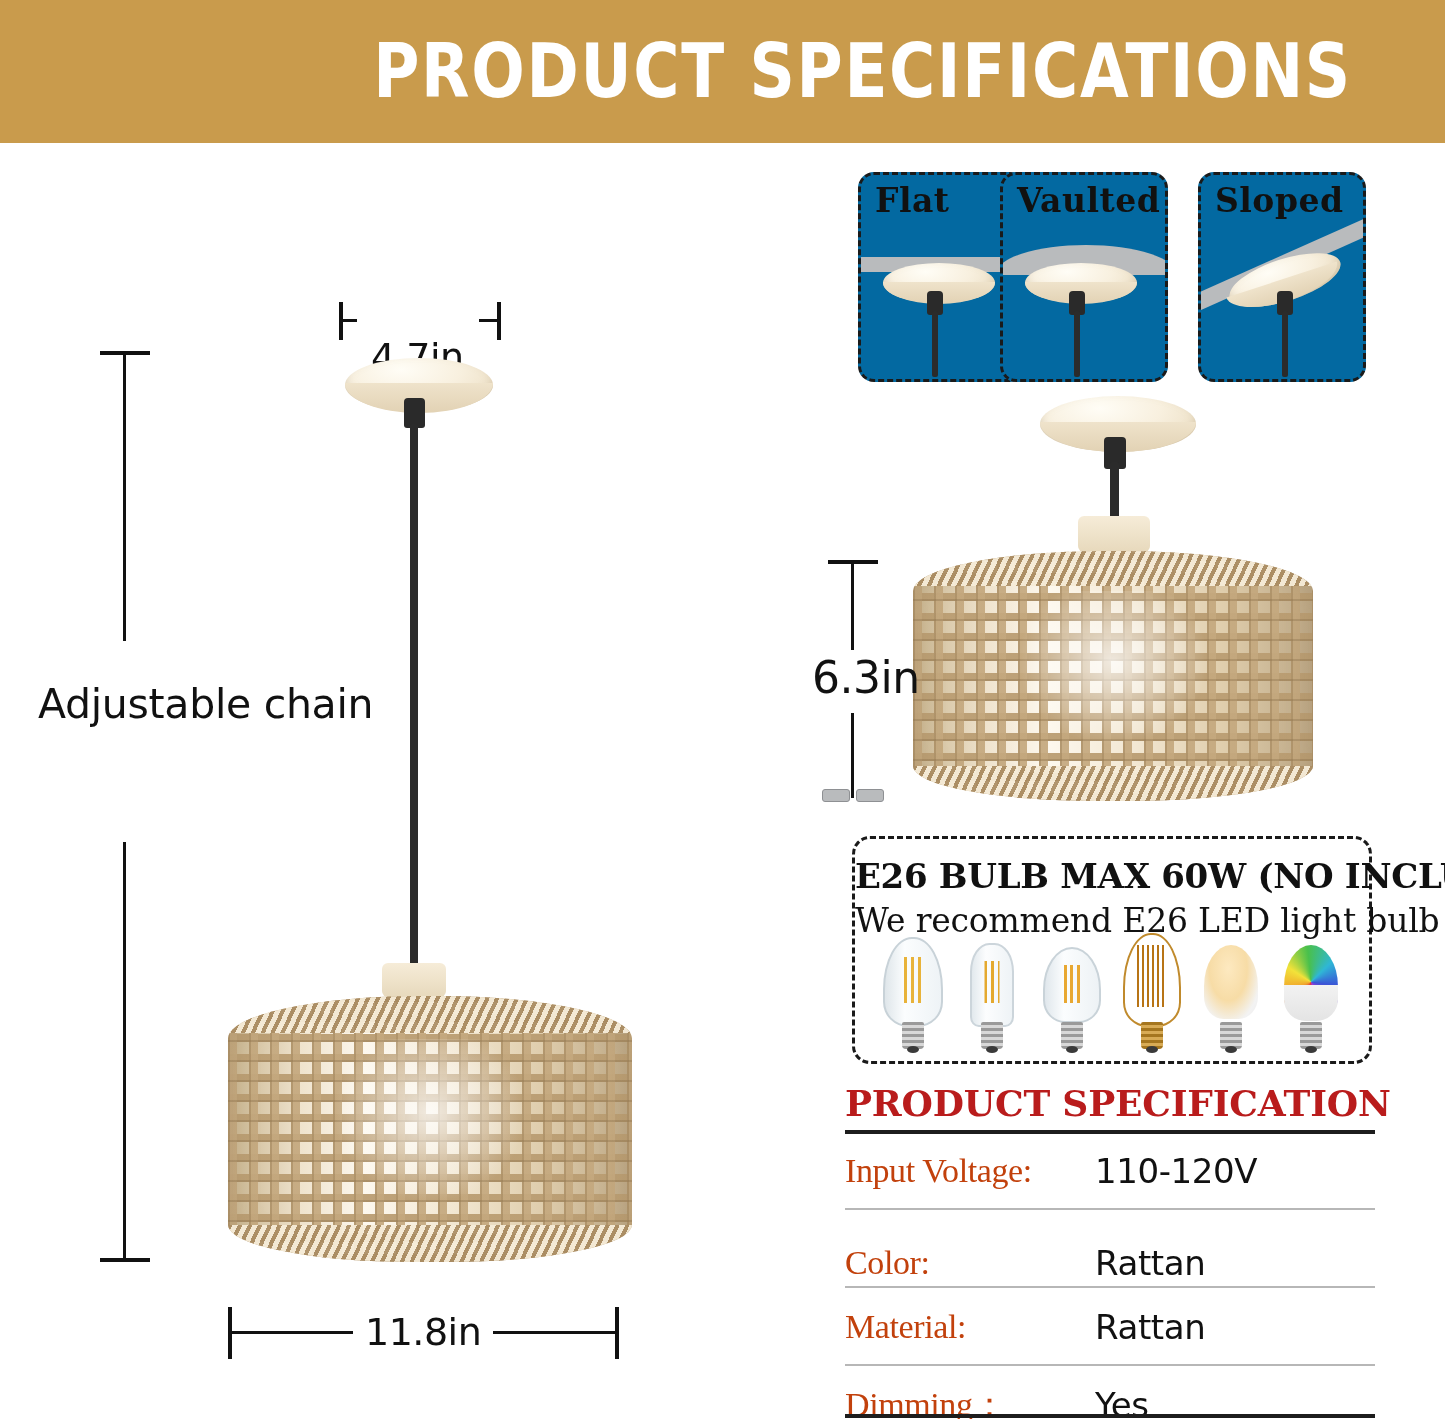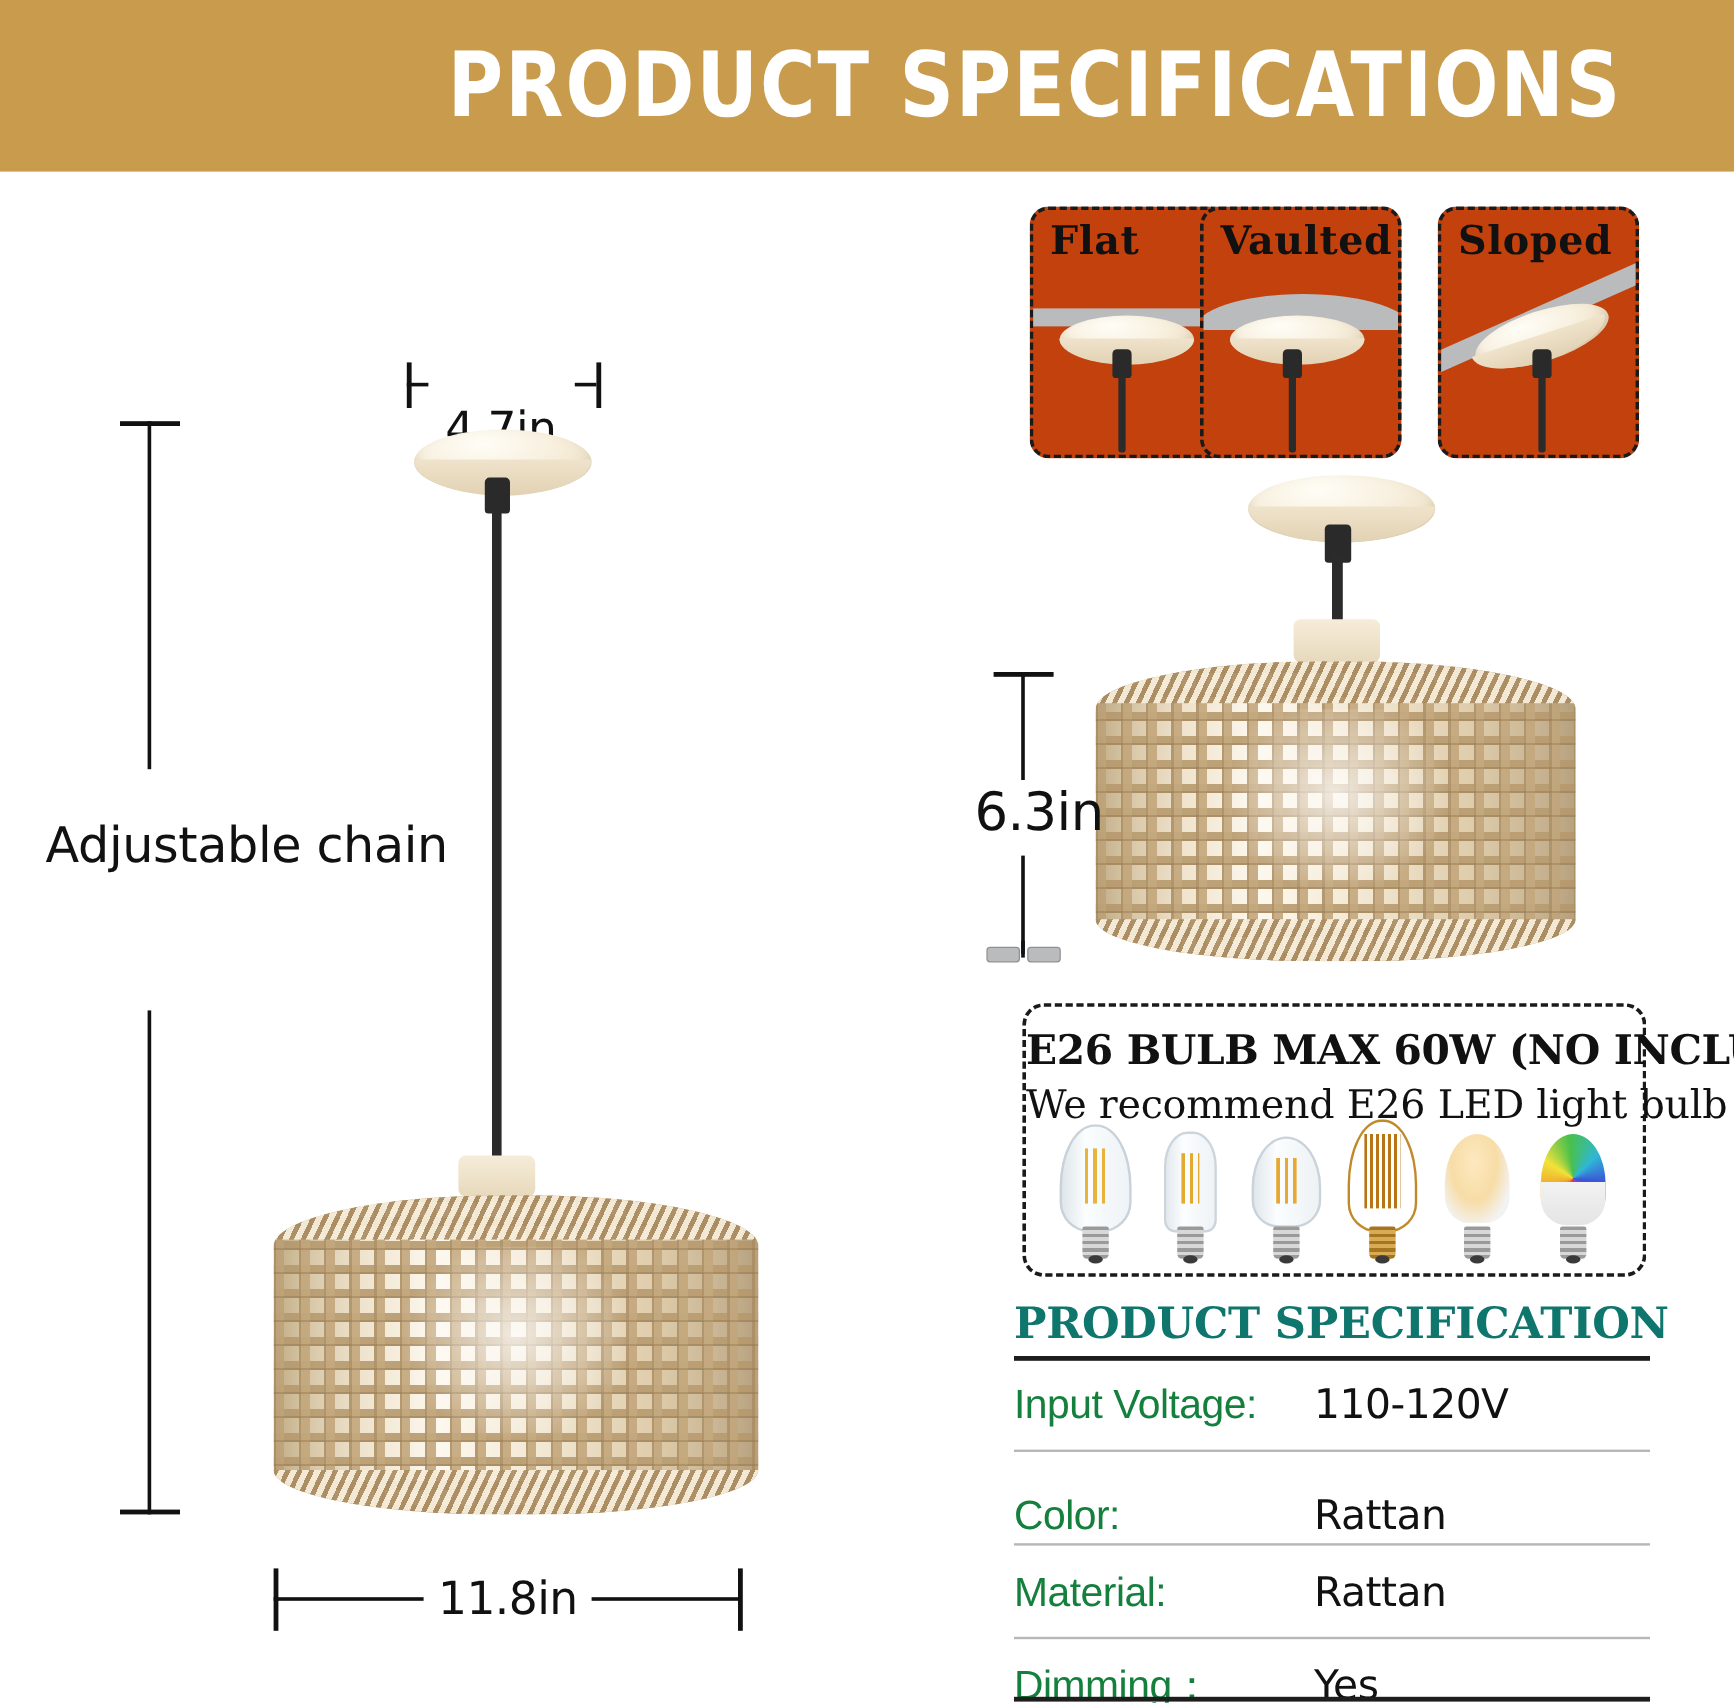--- a/index.html
+++ b/index.html
@@ -112,21 +112,21 @@
   .shade-glow{
     position:absolute;left:26%;right:26%;top:16%;bottom:22%;
     background:radial-gradient(ellipse at 50% 45%, rgba(255,255,255,.75), rgba(255,255,255,0) 70%);
   }
 
   
   .dashbox{
     position:absolute;
     border:3px dashed #1a1a1a;
     border-radius:16px;
-    background:#c2410c;
+    background:#0369a1;
     overflow:hidden;
   }
   .dashbox-label{
     position:absolute;left:14px;top:6px;
     font-family:"DejaVu Serif", serif;
     font-weight:700;
     font-size:33px;
     color:#111;
     letter-spacing:.5px;
   }
@@ -177,32 +177,32 @@
     content:"";position:absolute;left:50%;transform:translateX(-50%);
     bottom:-4px;width:12px;height:7px;border-radius:50%;background:#3a3a3a;
   }
 
   
   .spec-title{
     position:absolute;
     font-family:"DejaVu Serif", serif;
     font-weight:700;
     font-size:36px;
-    color:#0f766e;
+    color:#b91c1c;
     letter-spacing:-0.2px;
     white-space:nowrap;
   }
   .spec-table{position:absolute;}
   .rule-thick{position:absolute;left:0;right:0;height:4px;background:#1d1d1d;}
   .rule-thin{position:absolute;left:0;right:0;height:2px;background:#b7b7b7;}
   .spec-row{position:absolute;left:0;right:0;height:74px;display:flex;align-items:center;}
   .spec-key{
     width:250px;
-    font-family:Liberation Sans, sans-serif;
-    font-size:34px;color:#15803d;white-space:nowrap;letter-spacing:-0.4px;
+    font-family:Liberation Serif, serif;
+    font-size:34px;color:#c2410c;white-space:nowrap;letter-spacing:-0.4px;
   }
   .spec-val{
     font-family:"DejaVu Sans", sans-serif;
     font-size:34px;color:#111;white-space:nowrap;letter-spacing:-0.4px;
   }
 </style>
 </head>
 <body>
 
 <div class="stage">

